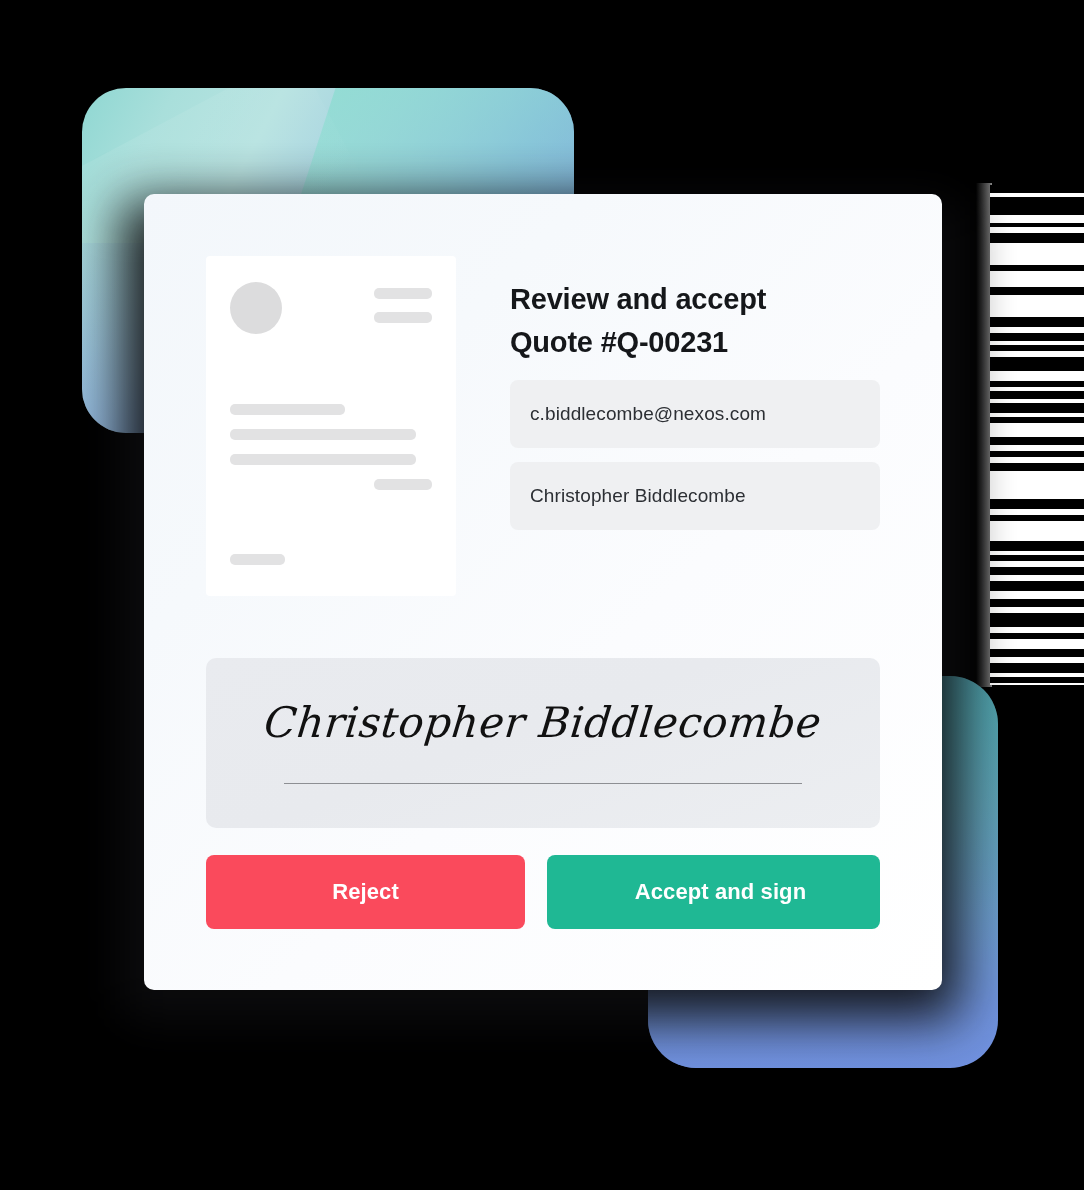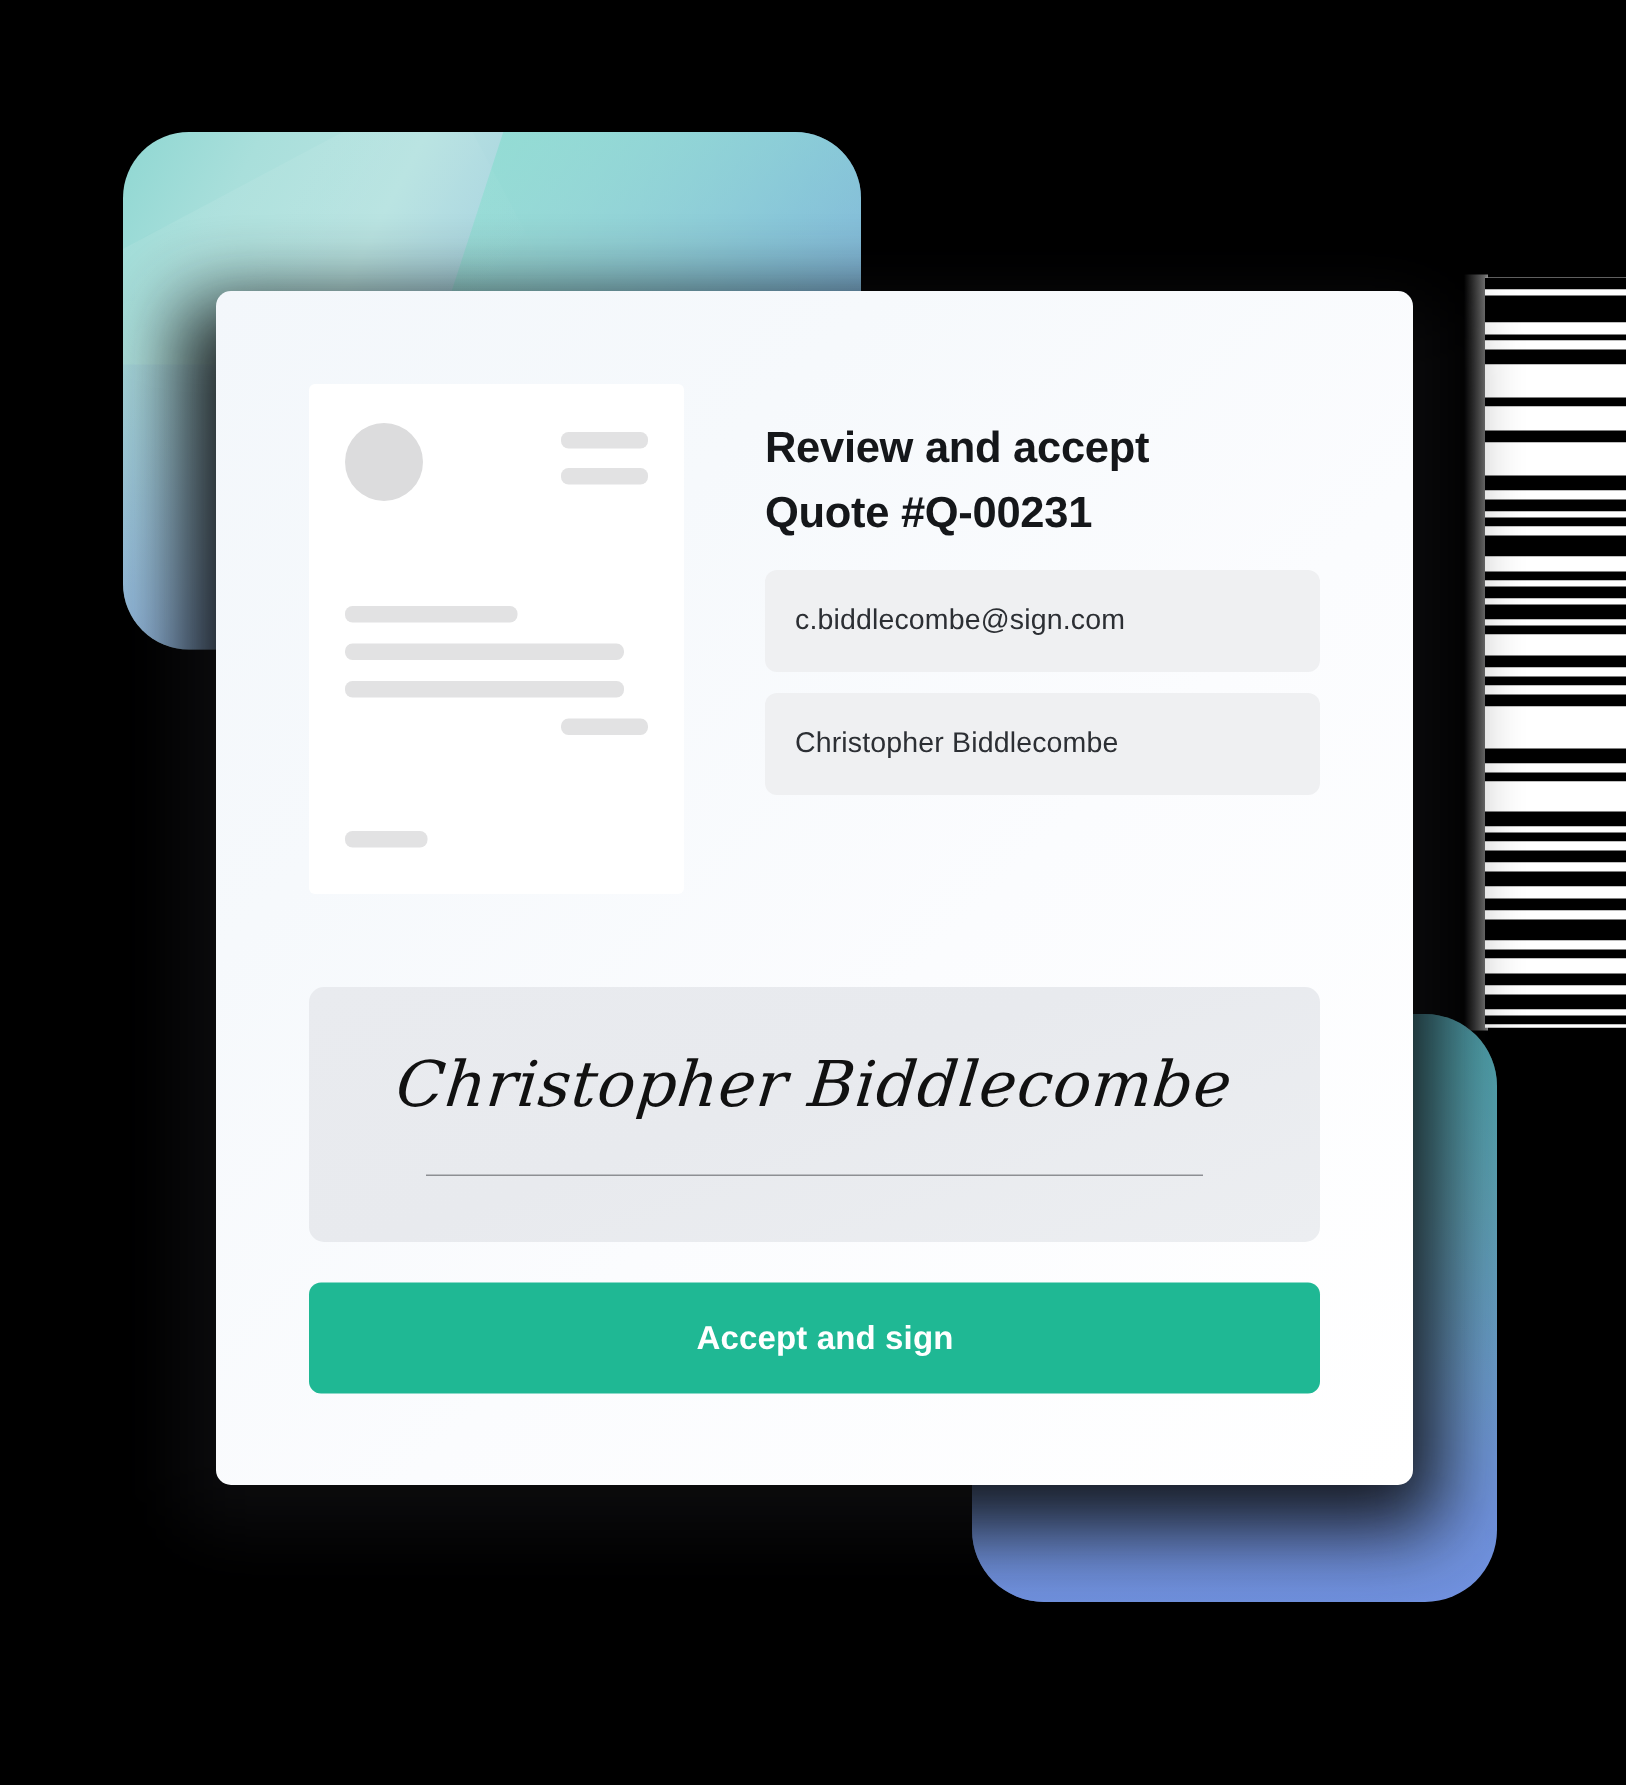--- a/index.html
+++ b/index.html
@@ -385,29 +385,30 @@
         <div class="doc-bar db-p3"></div>
         <div class="doc-bar db-p4"></div>
         <div class="doc-bar db-f1"></div>
       </div>
 
       <div class="form-col">
         <h1 class="dialog-title">Review and accept
 Quote #Q-00231</h1>
 
 
-        <div class="text-field" title="Email address">c.biddlecombe@sign.com</div>
+        <div class="text-field" title="Email address">c.biddlecombe@nexos.com</div>
 
         <div class="text-field" title="Full name">Christopher Biddlecombe</div>
       </div>
     </div>
 
     <div class="signature-pad">
       <div class="signature-text">Christopher Biddlecombe</div>
       <div class="signature-line"></div>
     </div>
 
     <div class="actions">
+      <button class="btn btn-reject">Reject</button>
       <button class="btn btn-accept">Accept and sign</button>
     </div>
 
   </div>
 </div>
 
 </body></html>

